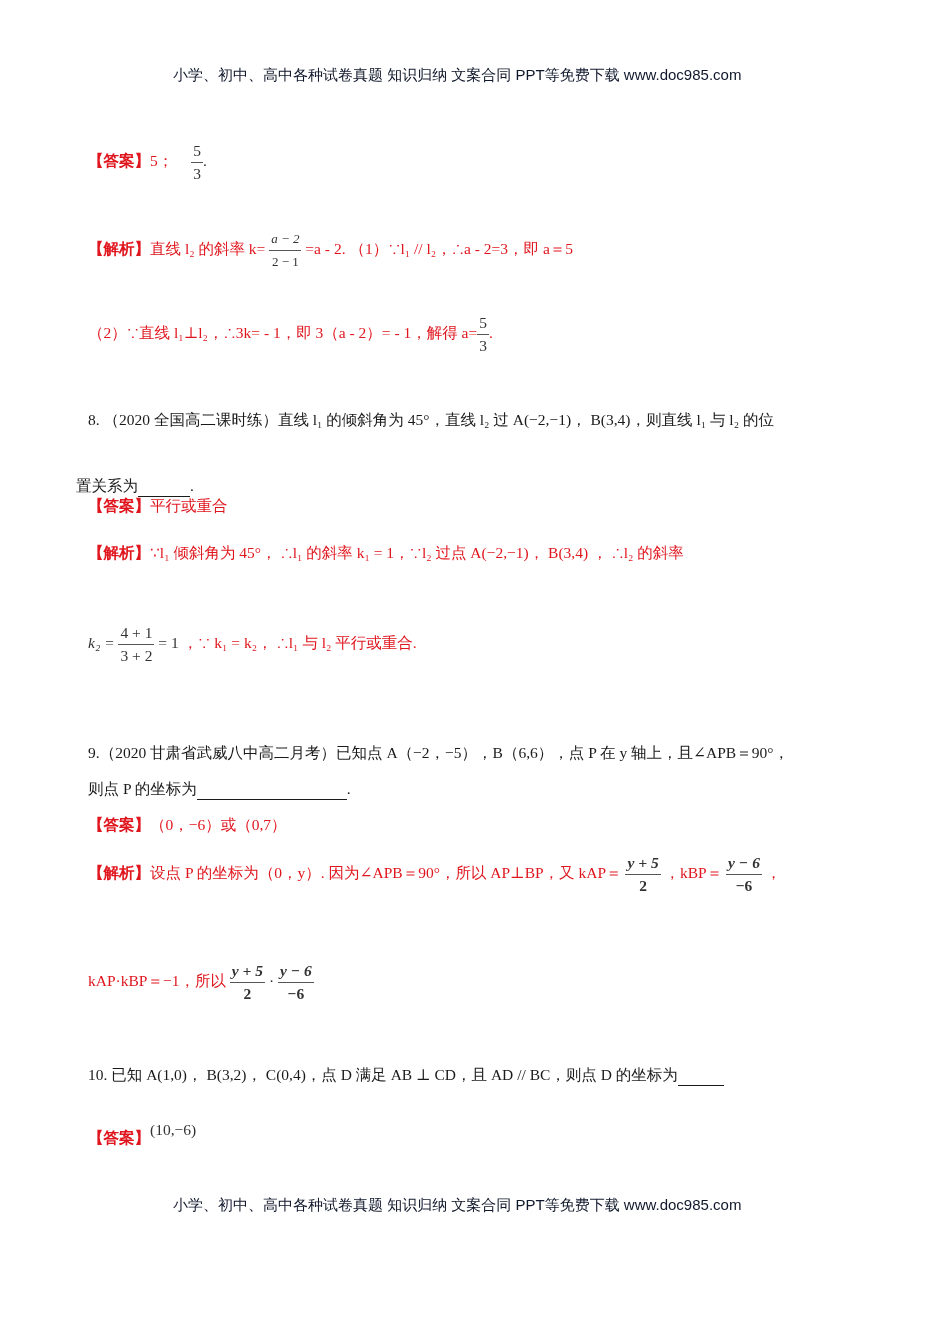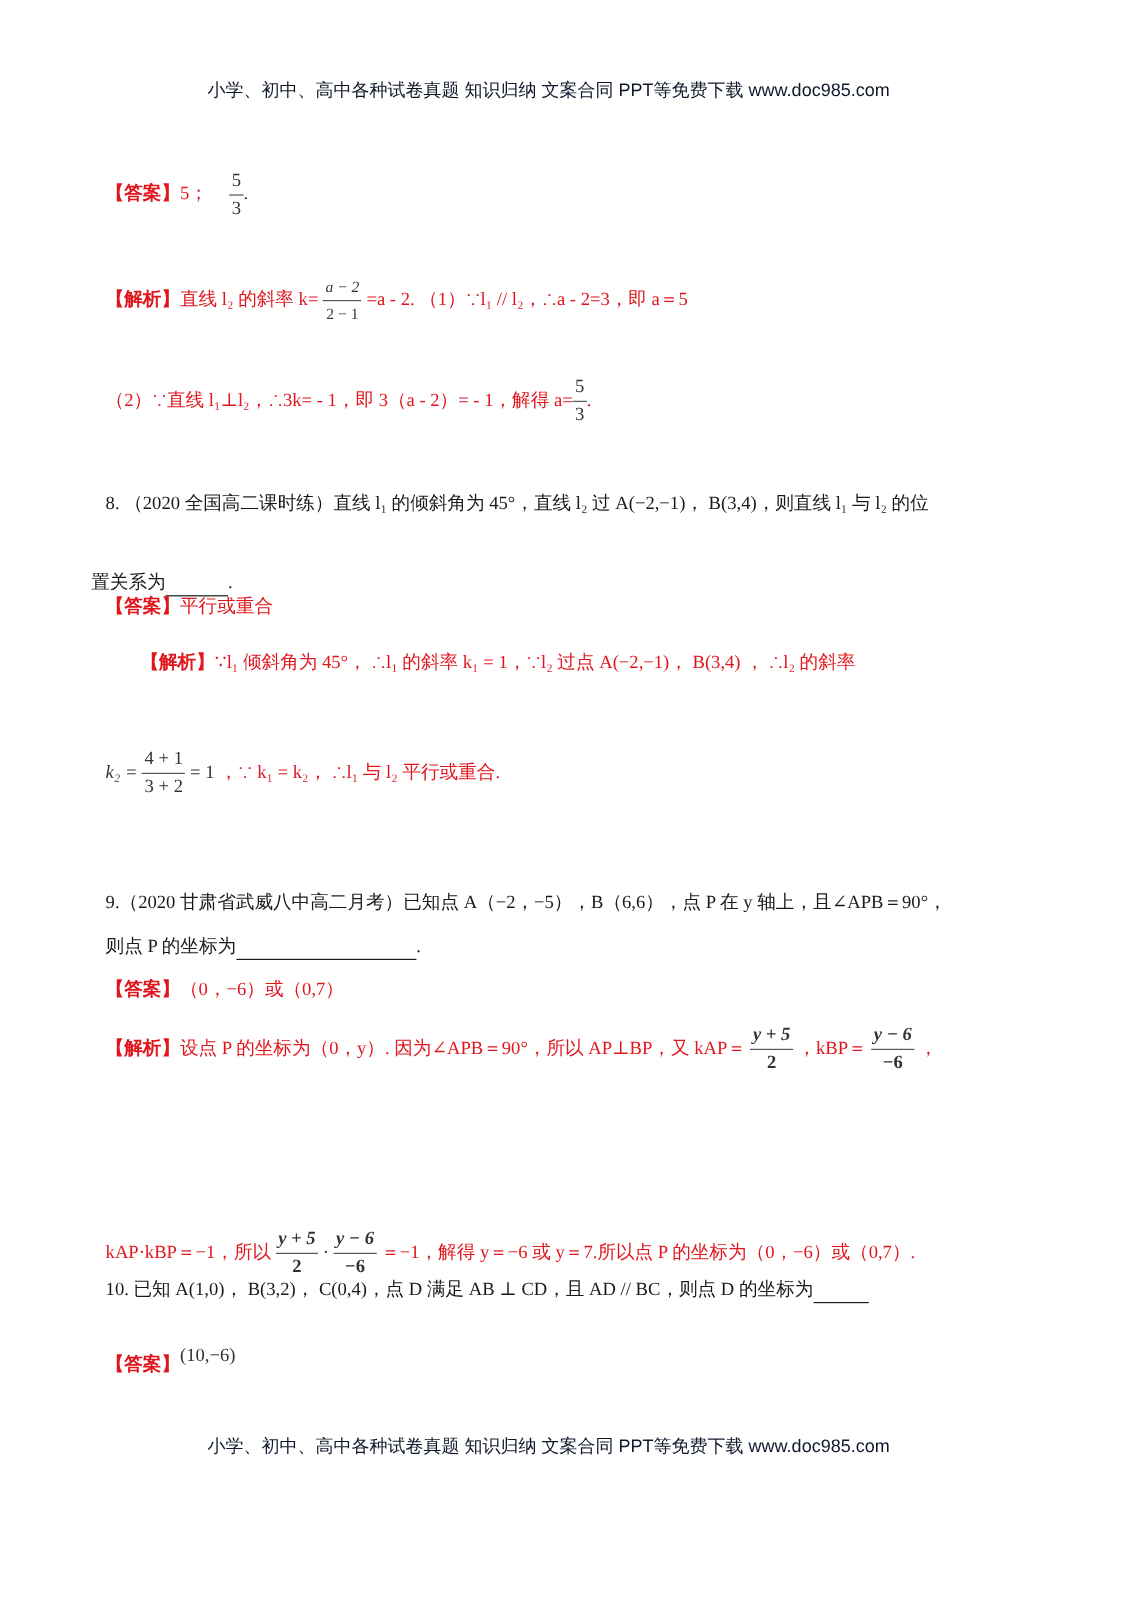--- a/index.html
+++ b/index.html
@@ -38,21 +38,21 @@
   <span>（2）∵直线 l₁⊥l₂，∴3k= - 1，即 3（a - 2）= - 1，解得 a=</span><span class="frac"><span class="num">5</span><span class="den">3</span></span><span>.</span>
 </div>
 
 <div class="abs line blk" style="left:88px; top:410px;text-align:right;">8. （2020 全国高二课时练）直线 l₁ 的倾斜角为 45°，直线 l₂ 过 A(−2,−1)， B(3,4)，则直线 l₁ 与 l₂ 的位</div>
 <div class="abs line blk" style="left:76px; top:462px;margin-top:14px;">
   <span>置关系为</span><span class="blank" style="width:52px;">&nbsp;</span><span>.</span>
 </div>
 <div class="abs line" style="left:88px; top:496px;">
   <span class="tag">【答案】</span><span class="red">平行或重合</span>
 </div>
-<div class="abs line red" style="left:88px; top:543px;margin-left:29px;">
+<div class="abs line red" style="left:88px; top:543px;">
   <span class="tag">【解析】</span><span>∵l₁ 倾斜角为 45°，  ∴l₁ 的斜率 k₁ = 1，∵l₂ 过点 A(−2,−1)，  B(3,4) ，  ∴l₂ 的斜率</span>
 </div>
 <div class="abs line" style="left:88px; top:622px;">
   <span class="math ital">k₂ =</span>
   <span class="frac"><span class="num">4 + 1</span><span class="den">3 + 2</span></span>
   <span class="math">= 1</span>
   <span class="red">，∵ k₁ = k₂，  ∴l₁ 与 l₂ 平行或重合.</span>
 </div>
 
 <div class="abs line blk" style="left:88px; top:743px;">9.（2020 甘肃省武威八中高二月考）已知点 A（−2，−5），B（6,6），点 P 在 y 轴上，且∠APB＝90°，</div>
@@ -62,26 +62,25 @@
 <div class="abs line" style="left:88px; top:815px;">
   <span class="tag">【答案】</span><span class="red">（0，−6）或（0,7）</span>
 </div>
 <div class="abs line red" style="left:88px; top:852px;">
   <span class="tag">【解析】</span><span>设点 P 的坐标为（0，y）. 因为∠APB＝90°，所以 AP⊥BP，又 kAP＝</span>
   <span class="frac" style="font-weight:bold;"><span class="num ital">y + 5</span><span class="den">2</span></span>
   <span>，kBP＝</span>
   <span class="frac" style="font-weight:bold;"><span class="num ital">y − 6</span><span class="den">−6</span></span>
   <span>，</span>
 </div>
-<div class="abs line red" style="left:88px; top:1022px;">
+<div class="abs line red" style="left:88px; top:960px;">
   <span>kAP·kBP＝−1，所以</span>
   <span class="frac" style="font-weight:bold;"><span class="num ital">y + 5</span><span class="den">2</span></span>
   <span class="math">·</span>
   <span class="frac" style="font-weight:bold;"><span class="num ital">y − 6</span><span class="den">−6</span></span>
-  <span>＝−1，解得 y＝−6 或 y＝7.所以点 P 的坐标为（0，−6）或（0,7）.</span>
 </div>
 
 <div class="abs line blk" style="left:88px; top:1065px;">
   <span>10. 已知 A(1,0)，  B(3,2)，  C(0,4)，点 D 满足 AB ⊥ CD，且 AD // BC，则点 D 的坐标为</span><span class="blank" style="width:46px;">&nbsp;</span>
 </div>
 <div class="abs line" style="left:88px; top:1120px;">
   <span class="tag">【答案】</span><span class="math" style="vertical-align:8px;margin-top:20px;">(10,−6)</span>
 </div>
 
 <div class="abs banner" style="top:1196px;">小学、初中、高中各种试卷真题 知识归纳 文案合同 PPT等免费下载   www.doc985.com</div>

